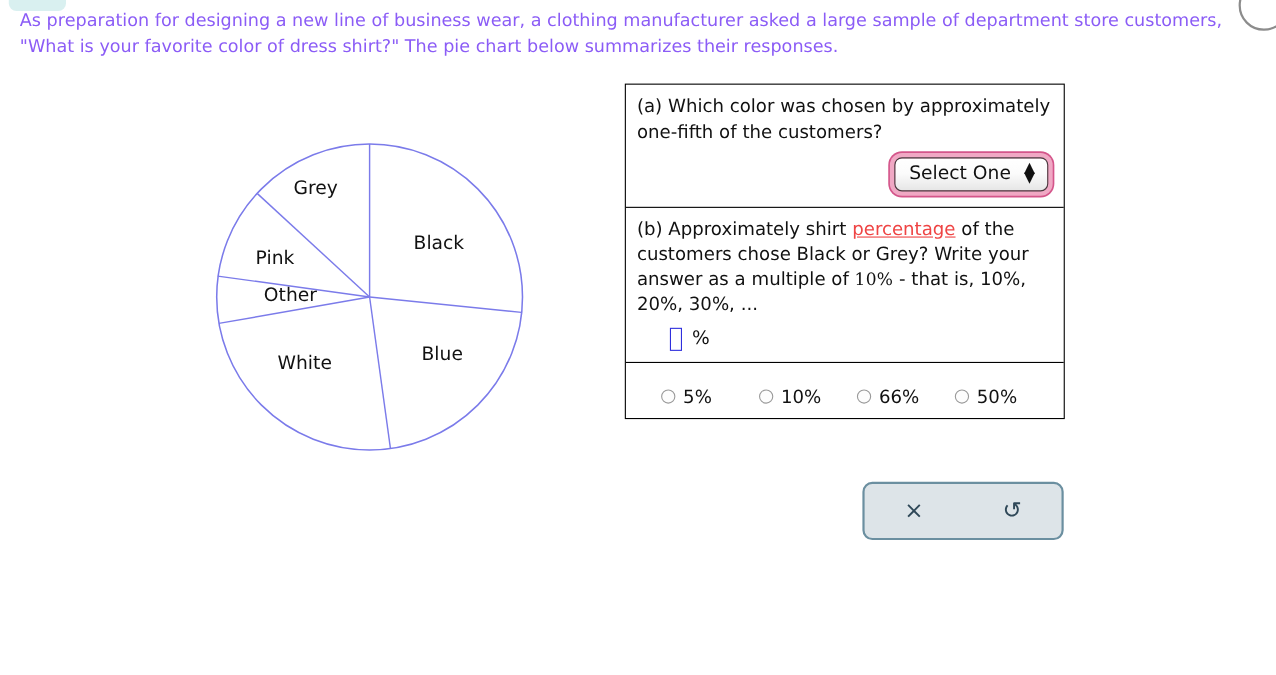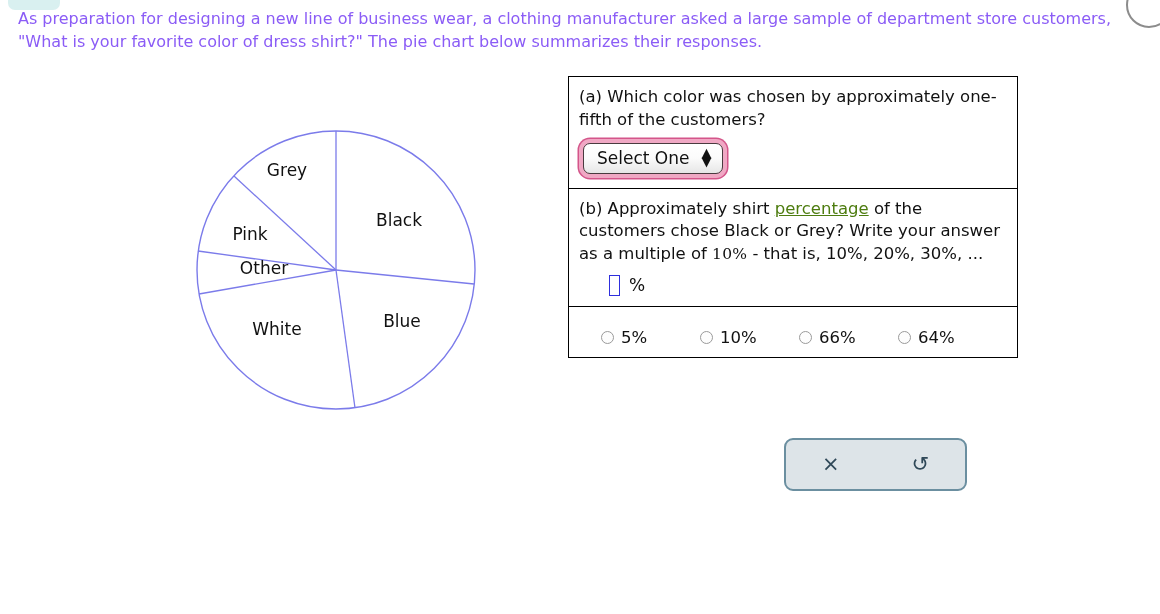--- a/index.html
+++ b/index.html
@@ -62,21 +62,21 @@
     font-family: "DejaVu Sans", "Liberation Sans", sans-serif;
     font-size: 17px;
     fill: #111111;
   }
 
   
   .panel {
     position: absolute;
     left: 568px;
     top: 76px;
-    width: 450px;
+    width: 400px;
     border: 1.5px solid #000000;
     background: #ffffff;
     box-sizing: border-box;
   }
   .qsection {
     border-bottom: 1.5px solid #000000;
     padding: 9px 10px 10px 10px;
     box-sizing: border-box;
   }
   .qsection:last-child { border-bottom: none; }
@@ -84,29 +84,29 @@
     font-size: 16.5px;
     line-height: 1.38;
     color: #111111;
   }
   .mathnum {
     font-family: "DejaVu Serif", "Liberation Serif", serif;
     font-size: 15.5px;
     letter-spacing: 0.2px;
   }
   .link {
-    color: #4d7c0f;
+    color: #ef4444;
     text-decoration: underline;
     cursor: pointer;
   }
 
   
   .select-row {
     display: flex;
-    justify-content: flex-start;
+    justify-content: flex-end;
     margin-top: 7px;
   }
   .select-ring {
     display: inline-block;
     padding: 4px;
     border-radius: 11px;
     background: #f0a8c4;
     box-shadow: 0 0 0 1.5px #d4558a;
   }
   .select-box {
@@ -261,21 +261,21 @@
       <label class="choice">
         <span class="radio"></span>
         <span class="choice-label">10%</span>
       </label>
       <label class="choice">
         <span class="radio"></span>
         <span class="choice-label">66%</span>
       </label>
       <label class="choice">
         <span class="radio"></span>
-        <span class="choice-label">64%</span>
+        <span class="choice-label">50%</span>
       </label>
     </div>
   </div>
 </div>
 
 <div class="toolbar">
   <div class="tool-btn">×</div>
   <div class="tool-btn">↺</div>
 </div>
 

